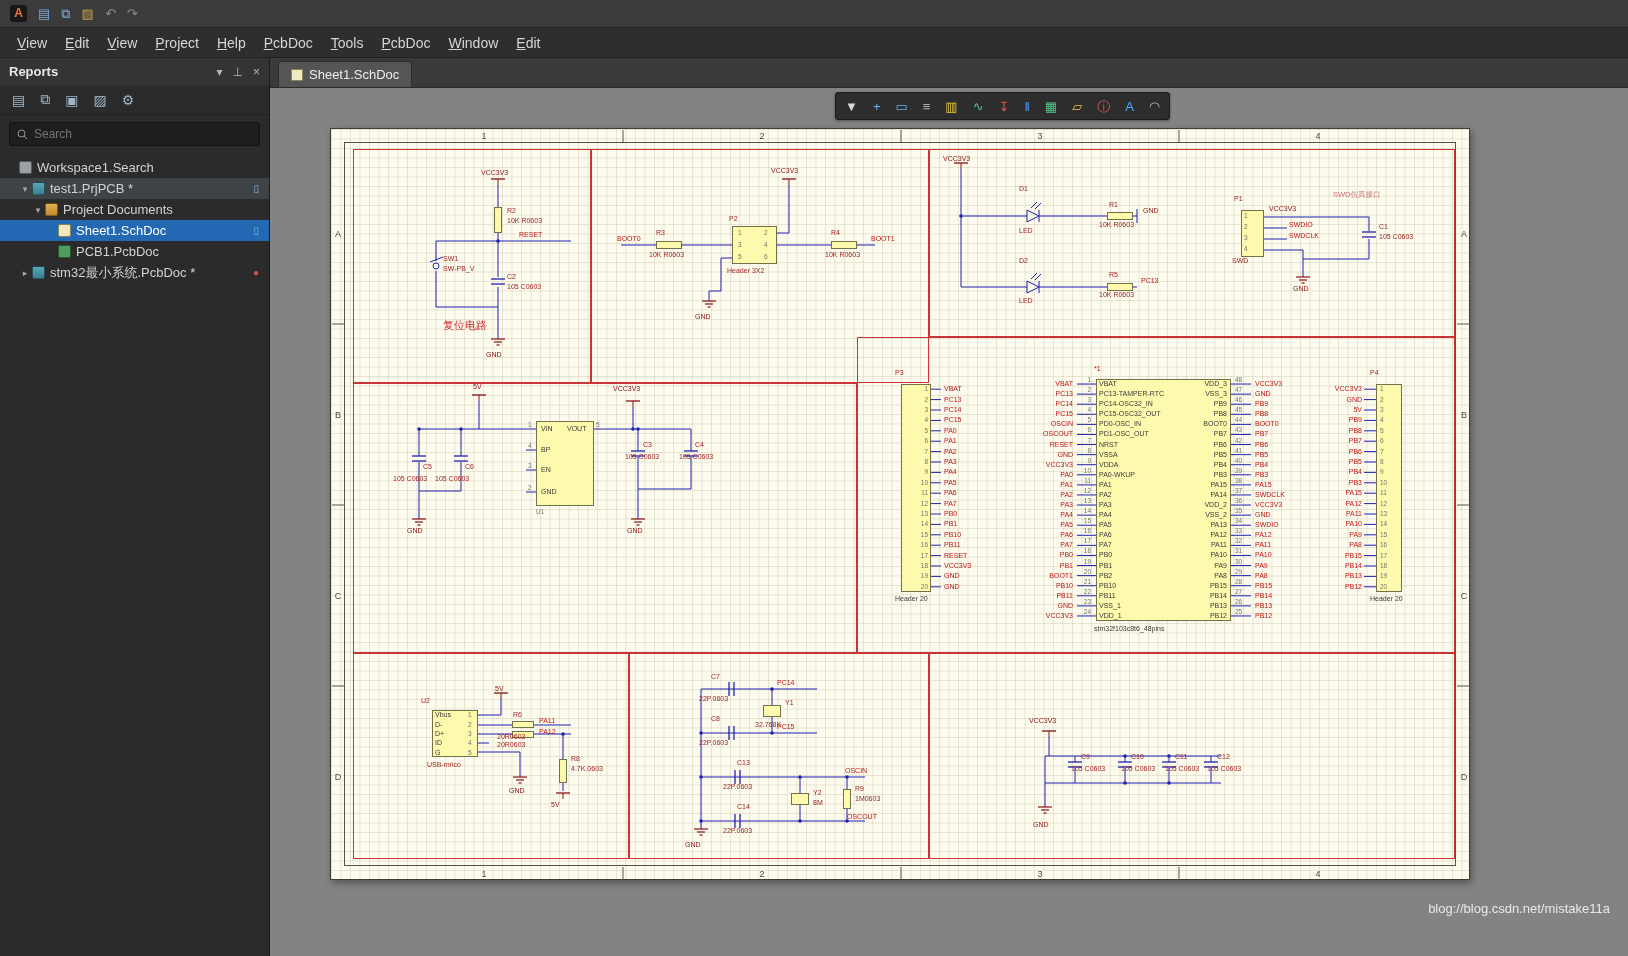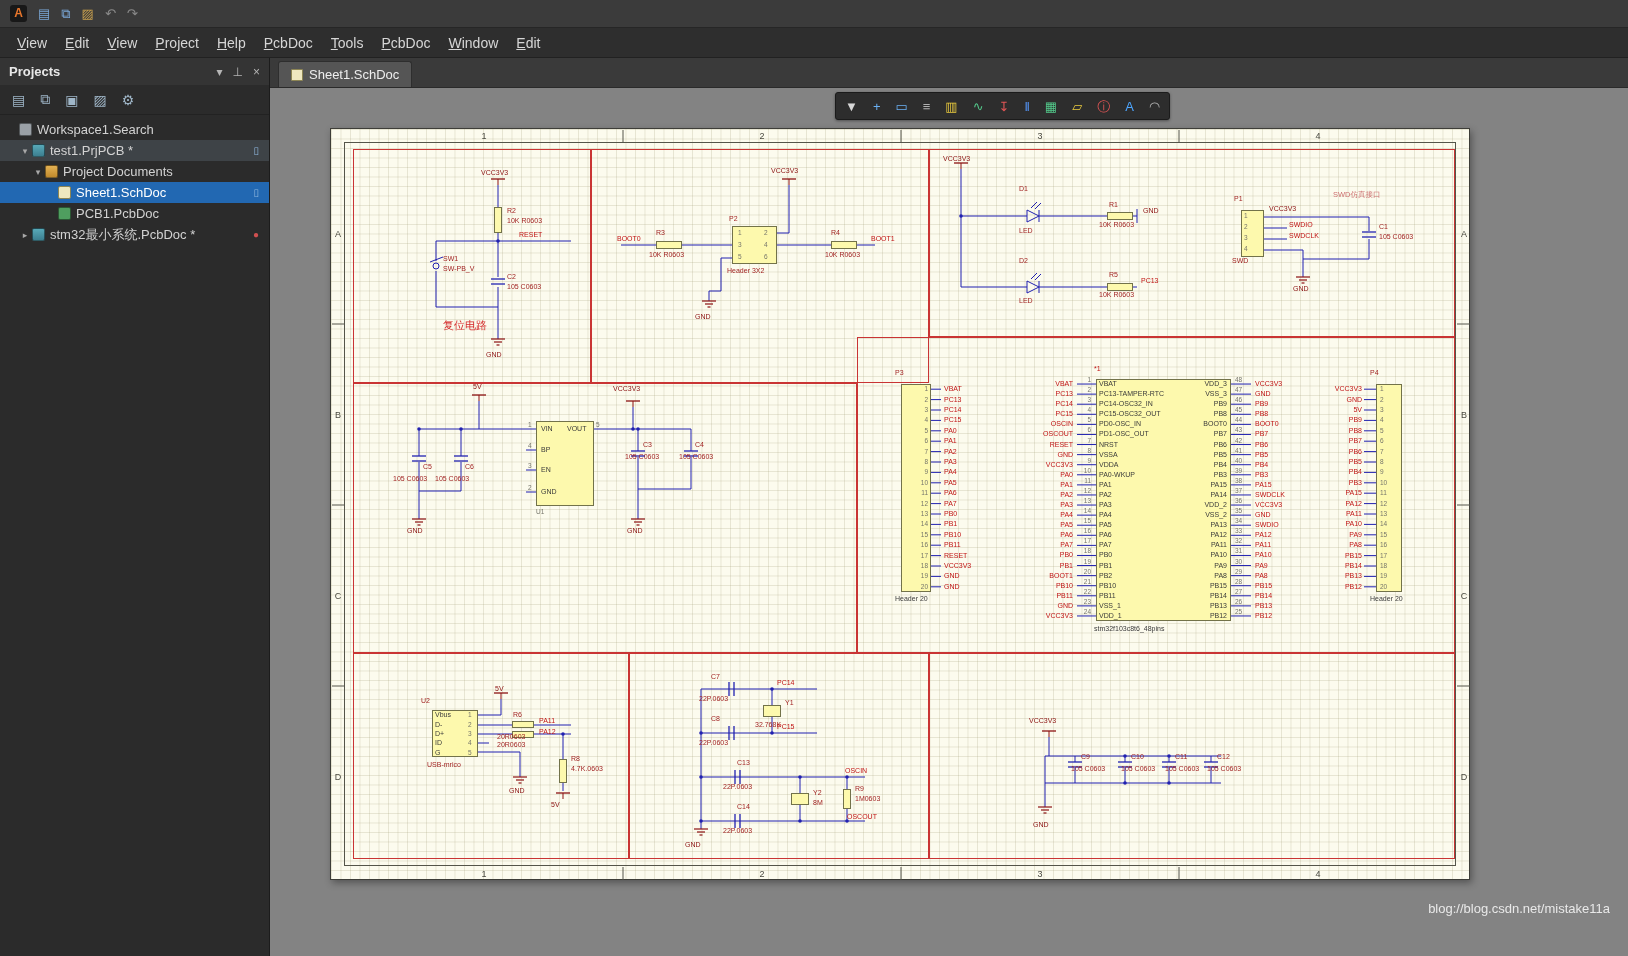--- a/index.html
+++ b/index.html
@@ -86,31 +86,40 @@
     <span class="menu-item">Tools</span>
     <span class="menu-item">PcbDoc</span>
     <span class="menu-item">Window</span>
     <span class="menu-item">Edit</span>
   </div>
 
 <div class="main">
 
   <div class="left-panel">
     <div class="panel-header">
-      <span>Projects</span>
+      <span>Reports</span>
       <span class="sp"></span>
       <span id="ph-icons"><span class="ph-icon">▾</span><span class="ph-icon">⊥</span><span class="ph-icon">×</span></span>
     </div>
     <div class="panel-toolbar">
         <span class="pt-icon">▤</span>
         <span class="pt-icon">⧉</span>
         <span class="pt-icon">▣</span>
         <span class="pt-icon">▨</span>
         <span class="pt-icon">⚙</span>
       </div>
+    <div class="search-row">
+      <div class="search-box">
+        <svg width="11" height="11">
+          <circle cx="4.5" cy="4.5" r="3.5" stroke="#9a9a9a" fill="none"></circle>
+          <line x1="7" y1="7" x2="10" y2="10" stroke="#9a9a9a"></line>
+        </svg>
+        <input placeholder="Search" style="">
+      </div>
+    </div>
     <div class="tree">
         <div class="tree-row">
           <span style="width: 0px; flex: 0 0 auto;"></span>
           <span class="arrow"></span>
           <span class="ticon t-workspace"></span>
           <span class="tlabel">Workspace1.Search</span>
         </div>
         <div class="tree-row active">
           <span style="width: 13px; flex: 0 0 auto;"></span>
           <span class="arrow">▾</span>

